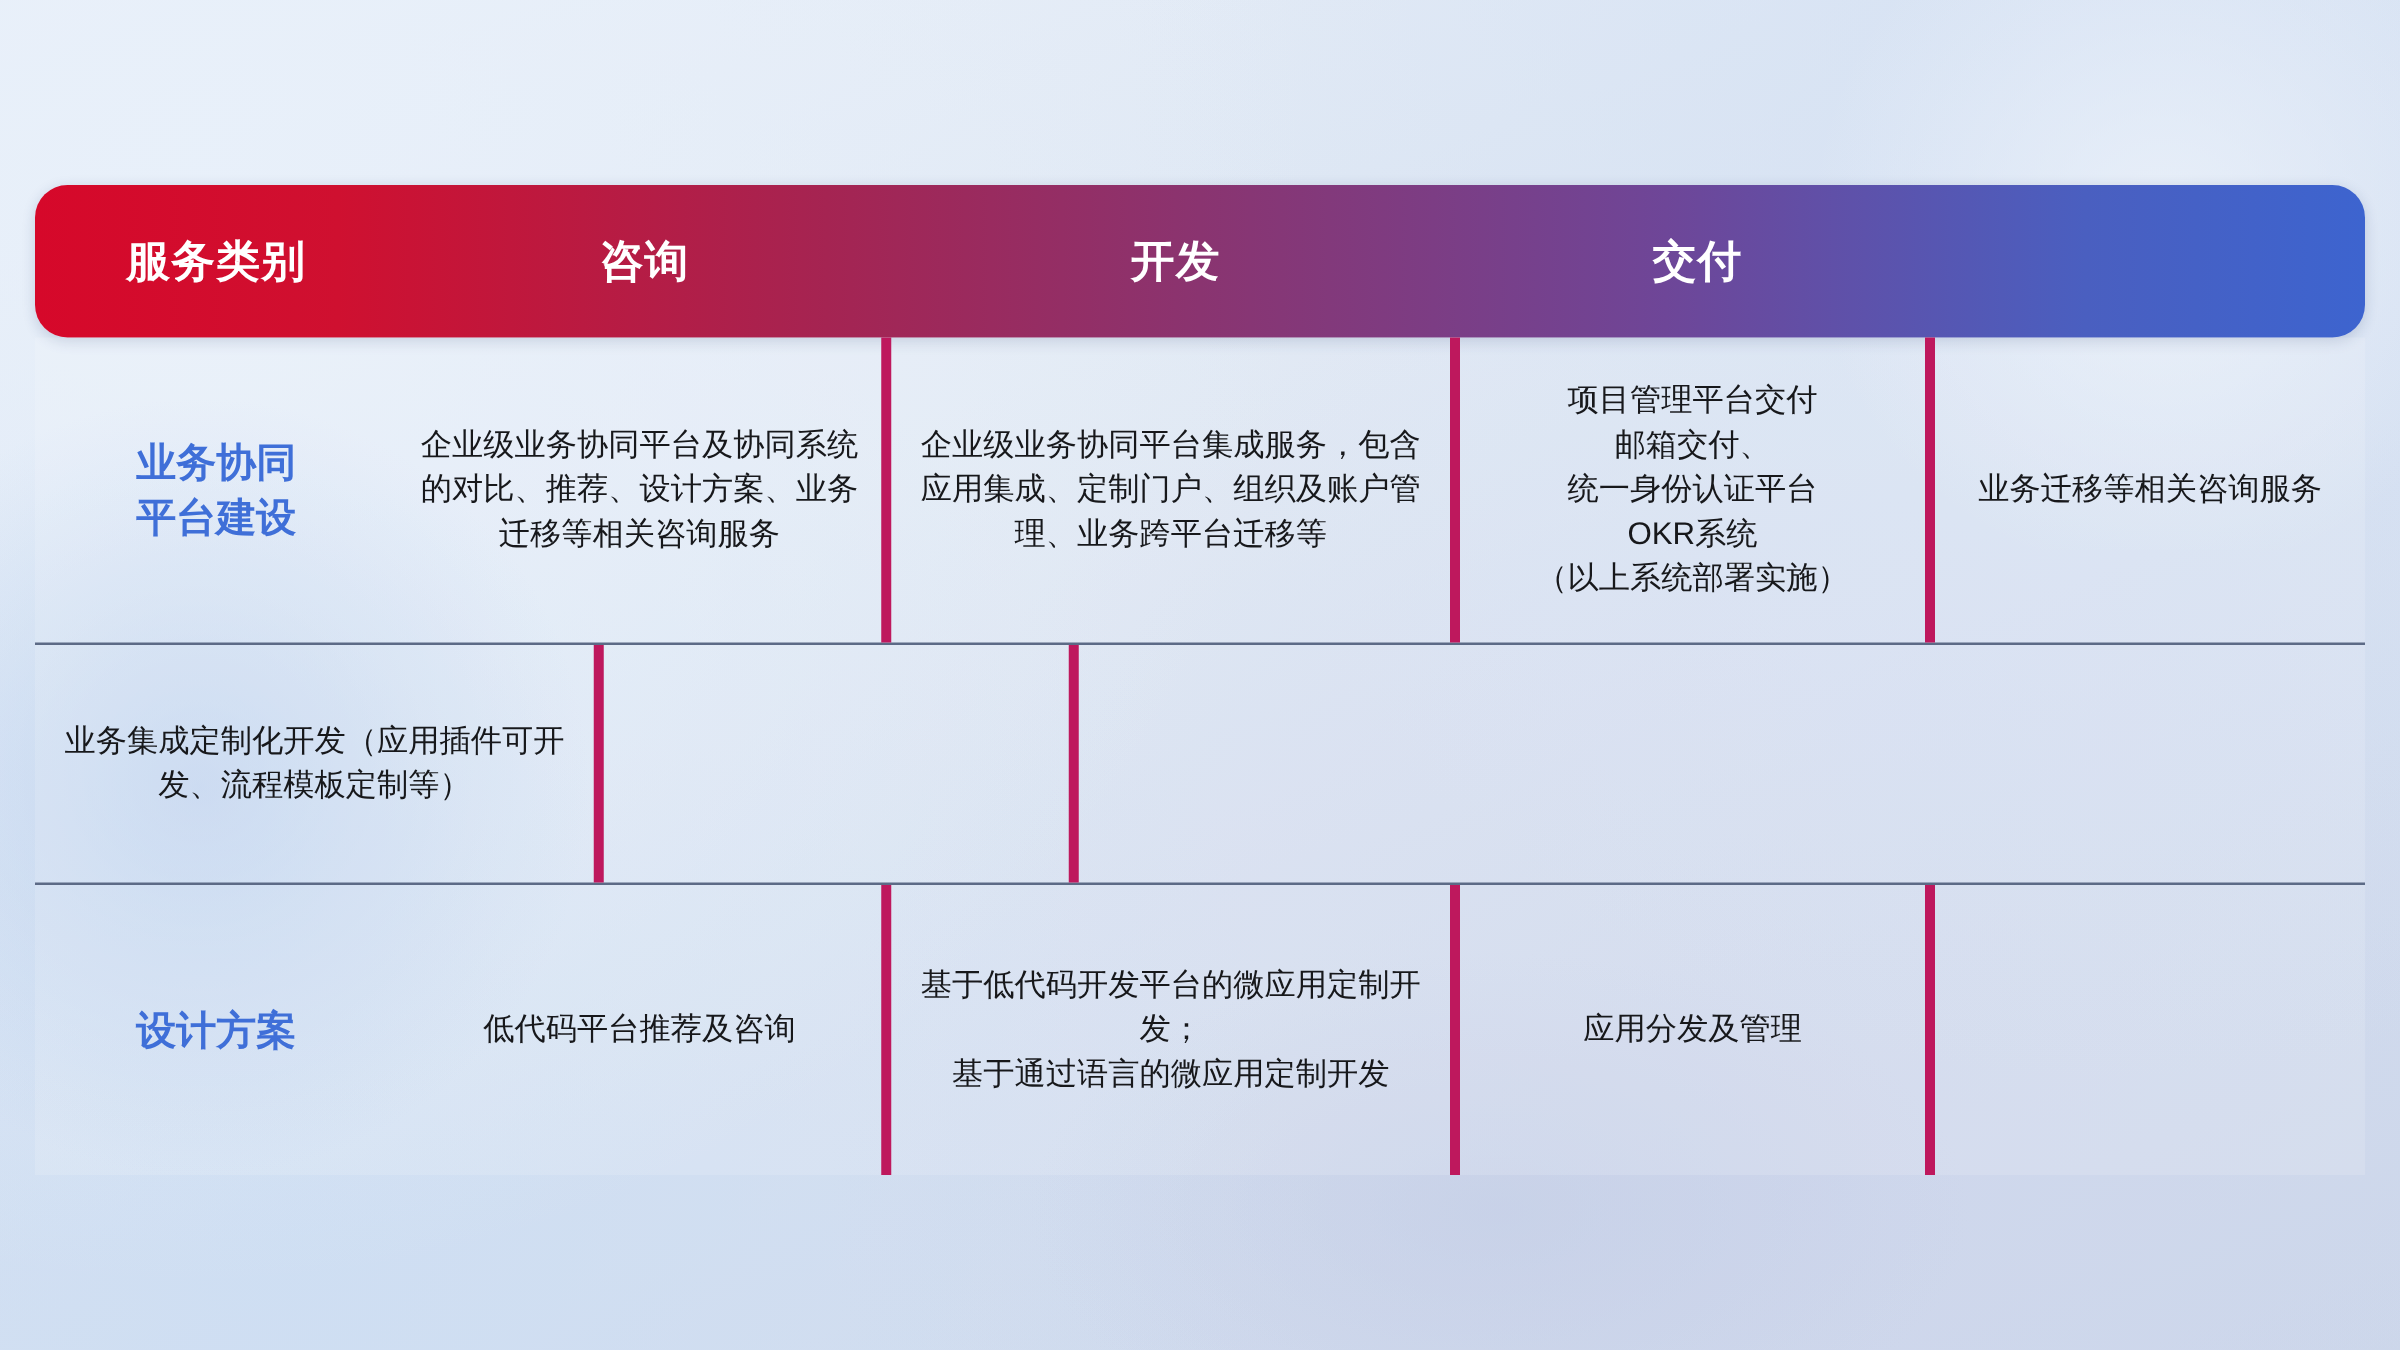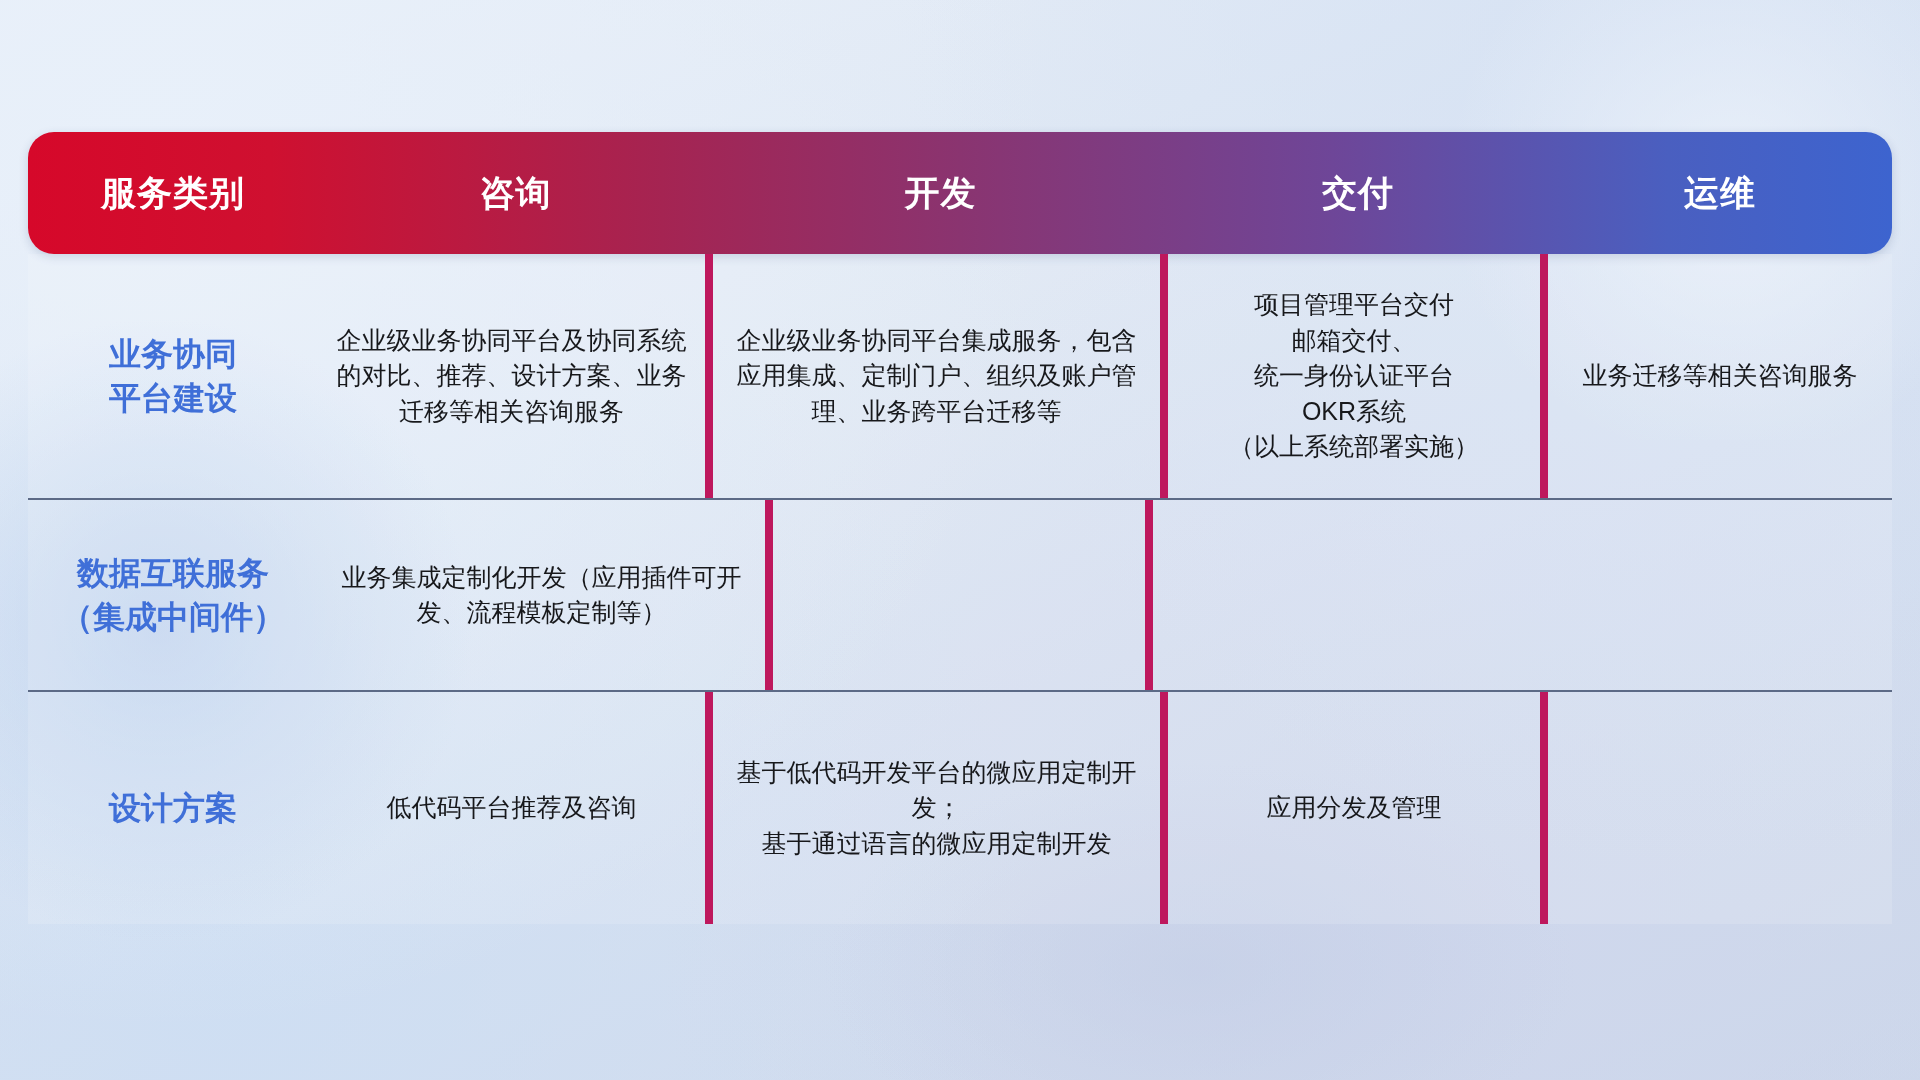--- a/index.html
+++ b/index.html
@@ -47,21 +47,21 @@
     top: 760px;
     width: 760px;
     height: 420px;
     background: radial-gradient(ellipse, rgba(193,203,228,0.5) 0%, rgba(193,203,228,0) 70%);
     pointer-events: none;
   }
 
   .table-wrap {
     position: absolute;
     left: 28px;
-    top: 132px;
+    top: 148px;
     width: 1864px;
   }
 
   .header-row {
     display: flex;
     height: 122px;
     border-radius: 26px;
     overflow: hidden;
     background: linear-gradient(90deg, #d6082a 0%, #cf1030 13%, #a52452 34%, #8a3470 50%, #6e4698 70%, #4a5fc0 88%, #3d64cf 100%);
     box-shadow: 0 3px 10px rgba(40,60,110,0.18);
@@ -125,35 +125,33 @@
   <div class="glow-b"></div>
   <div class="glow-c"></div>
 
   <div class="table-wrap">
 
     <div class="header-row">
       <div class="header-cell c0">服务类别</div>
       <div class="header-cell c1">咨询</div>
       <div class="header-cell c2">开发</div>
       <div class="header-cell c3">交付</div>
-      <div class="header-cell c4">运维</div>
     </div>
 
     <div class="body-table">
 
       <div class="row r0">
         <div class="cell category c0">业务协同<br>平台建设</div>
         <div class="cell c1">企业级业务协同平台及协同系统的对比、推荐、设计方案、业务迁移等相关咨询服务</div>
         <div class="cell c2">企业级业务协同平台集成服务，包含应用集成、定制门户、组织及账户管理、业务跨平台迁移等</div>
         <div class="cell c3">项目管理平台交付<br>邮箱交付、<br>统一身份认证平台<br>OKR系统<br>（以上系统部署实施）</div>
         <div class="cell c4">业务迁移等相关咨询服务</div>
       </div>
 
       <div class="row r1">
-        <div class="cell category c0">数据互联服务<br>（集成中间件）</div>
         <div class="cell c2">业务集成定制化开发（应用插件可开发、流程模板定制等）</div>
         <div class="cell c3"></div>
         <div class="cell c4"></div>
       </div>
 
       <div class="row r2">
         <div class="cell category c0">设计方案</div>
         <div class="cell c1">低代码平台推荐及咨询</div>
         <div class="cell c2">基于低代码开发平台的微应用定制开发；<br>基于通过语言的微应用定制开发</div>
         <div class="cell c3">应用分发及管理</div>

